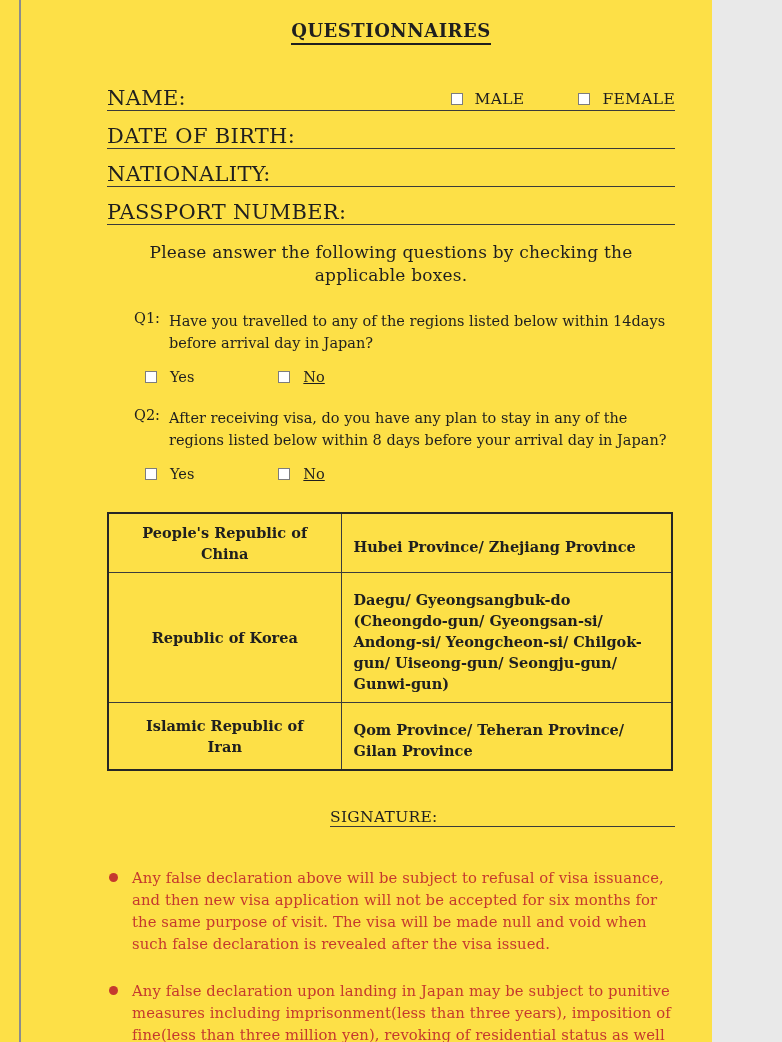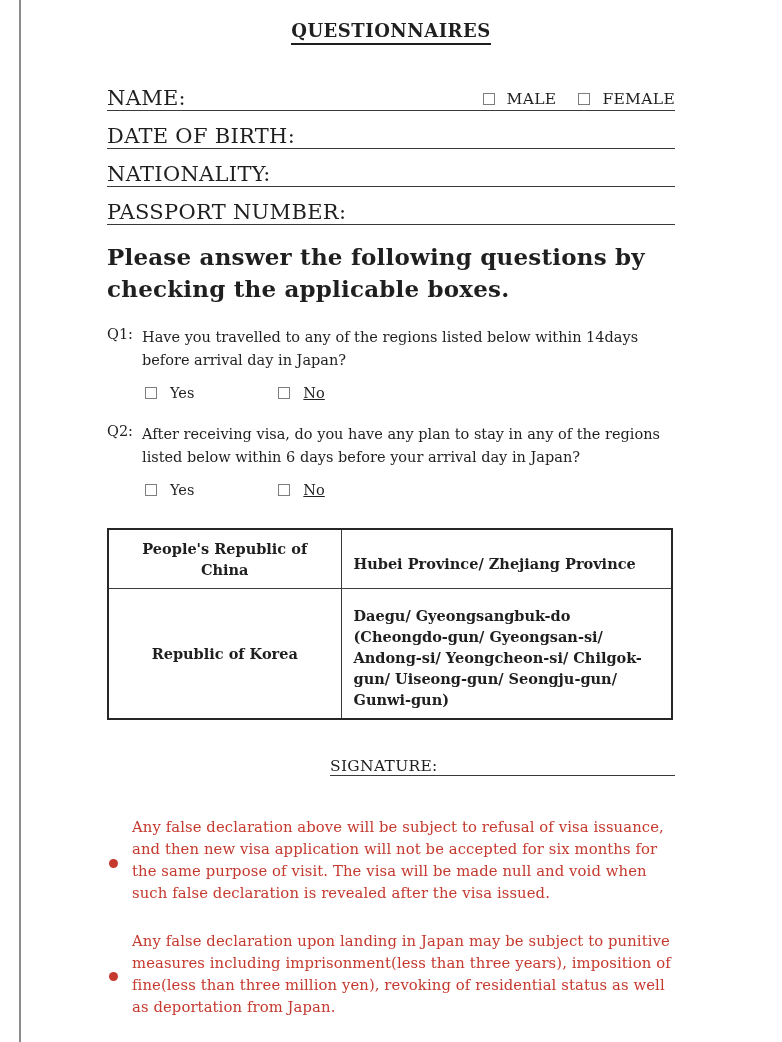--- a/index.html
+++ b/index.html
@@ -5,22 +5,22 @@
   :root{
     --ink:#1f1f1f;
     --line:#3a3a3a;
     --notice-red:#c5392e;
   }
   *{box-sizing:border-box;margin:0;padding:0;}
   html,body{background:#e9e9e9;}
   body{font-family:"DejaVu Serif","Liberation Serif",serif;color:var(--ink);}
   .page{
     position:relative;
-    width:782px;height:1042px;
-    background:#ffffff;
+    width:712px;height:1042px;
+    background:#fde047;
     overflow:hidden;
   }
   .scan-edge{
     position:absolute;left:19px;top:0;
     width:2px;height:1042px;
     background:#8c8c8c;
   }
   .content{
     position:absolute;left:107px;top:0;
     width:568px;
@@ -39,38 +39,39 @@
     display:flex;align-items:flex-end;
     height:22px;
     border-bottom:1.5px solid var(--line);
     margin-bottom:16px;
   }
   .field-label{
     font-size:21px;letter-spacing:0.3px;
     white-space:nowrap;
   }
   .spacer{flex:1;}
-  .gender-option{display:flex;align-items:center;margin-left:22px;padding-bottom:2px;}
+  .gender-option{display:flex;align-items:center;margin-left:54px;padding-bottom:2px;}
   .checkbox{
     display:inline-block;
     width:12px;height:12px;
     border:1.5px solid #7d7d7d;
     background:#fff;
     flex:0 0 auto;
   }
   .gender-option .opt-label{font-size:15.5px;margin-left:12px;letter-spacing:0.3px;}
   
   .instruction{
     margin-top:16px;
-    font-size:23px;font-weight:bold;
+    font-size:17px;font-weight:normal;
     line-height:1.38;
     letter-spacing:0.2px;
-  }
-  
-  .question{display:flex;margin-top:22px;}
+    text-align:center;
+  }
+  
+  .question{display:flex;margin-top:22px;margin-left:27px;}
   .q-num{font-size:14.5px;width:35px;flex:0 0 auto;}
   .q-text{font-size:14.5px;line-height:1.55;}
   .yn-row{display:flex;align-items:flex-start;margin:14px 0 0 38px;}
   .yn-option{display:flex;align-items:center;}
   .yn-option + .yn-option{margin-left:84px;text-decoration:underline;}
   .yn-option .opt-label{font-size:14.5px;margin-left:13px;}
   
   .regions-table{
     margin-top:30px;
     width:566px;
@@ -96,21 +97,21 @@
     display:flex;align-items:flex-end;
     margin-left:223px;
     height:22px;
     border-bottom:1.5px solid var(--line);
   }
   .sign-row.date{margin-top:30px;}
   .sign-row.signature{margin-top:34px;}
   .sign-label{font-size:15.5px;letter-spacing:0.3px;white-space:nowrap;}
   
   .notices{margin-top:40px;}
-  .notice{display:flex;color:var(--notice-red);align-items:center;}
+  .notice{display:flex;color:var(--notice-red);}
   .notice + .notice{margin-top:26px;}
   .bullet{
     flex:0 0 auto;
     width:9px;height:9px;border-radius:50%;
     background:var(--notice-red);
     margin:6px 14px 0 2px;
   }
   .notice-text{
     font-size:14.8px;line-height:1.48;
     max-width:545px;letter-spacing:0.1px;
@@ -172,21 +173,21 @@
         <span class="opt-label">Yes</span>
       </span>
       <span class="yn-option">
         <span class="checkbox"></span>
         <span class="opt-label">No</span>
       </span>
     </div>
 
     <div class="question">
       <span class="q-num">Q2:</span>
-      <span class="q-text">After receiving visa, do you have any plan to stay in any of the regions listed below within 6 days before your arrival day in Japan?</span>
+      <span class="q-text">After receiving visa, do you have any plan to stay in any of the regions listed below within 8 days before your arrival day in Japan?</span>
     </div>
     <div class="yn-row">
       <span class="yn-option">
         <span class="checkbox"></span>
         <span class="opt-label">Yes</span>
       </span>
       <span class="yn-option">
         <span class="checkbox"></span>
         <span class="opt-label">No</span>
       </span>
@@ -195,20 +196,24 @@
     <table class="regions-table">
       <tbody>
         <tr class="r0">
           <td class="country">People's Republic of China</td>
           <td class="regions">Hubei Province/ Zhejiang Province</td>
         </tr>
         <tr class="r1">
           <td class="country">Republic of Korea</td>
           <td class="regions">Daegu/ Gyeongsangbuk-do (Cheongdo-gun/ Gyeongsan-si/ Andong-si/ Yeongcheon-si/ Chilgok-gun/ Uiseong-gun/ Seongju-gun/ Gunwi-gun)</td>
         </tr>
+        <tr class="r2">
+          <td class="country">Islamic Republic of Iran</td>
+          <td class="regions">Qom Province/ Teheran Province/ Gilan Province</td>
+        </tr>
       </tbody>
     </table>
 
 
     <div class="sign-row signature">
       <span class="sign-label">SIGNATURE:</span>
       <span class="spacer"></span>
     </div>
 
     <div class="notices">

